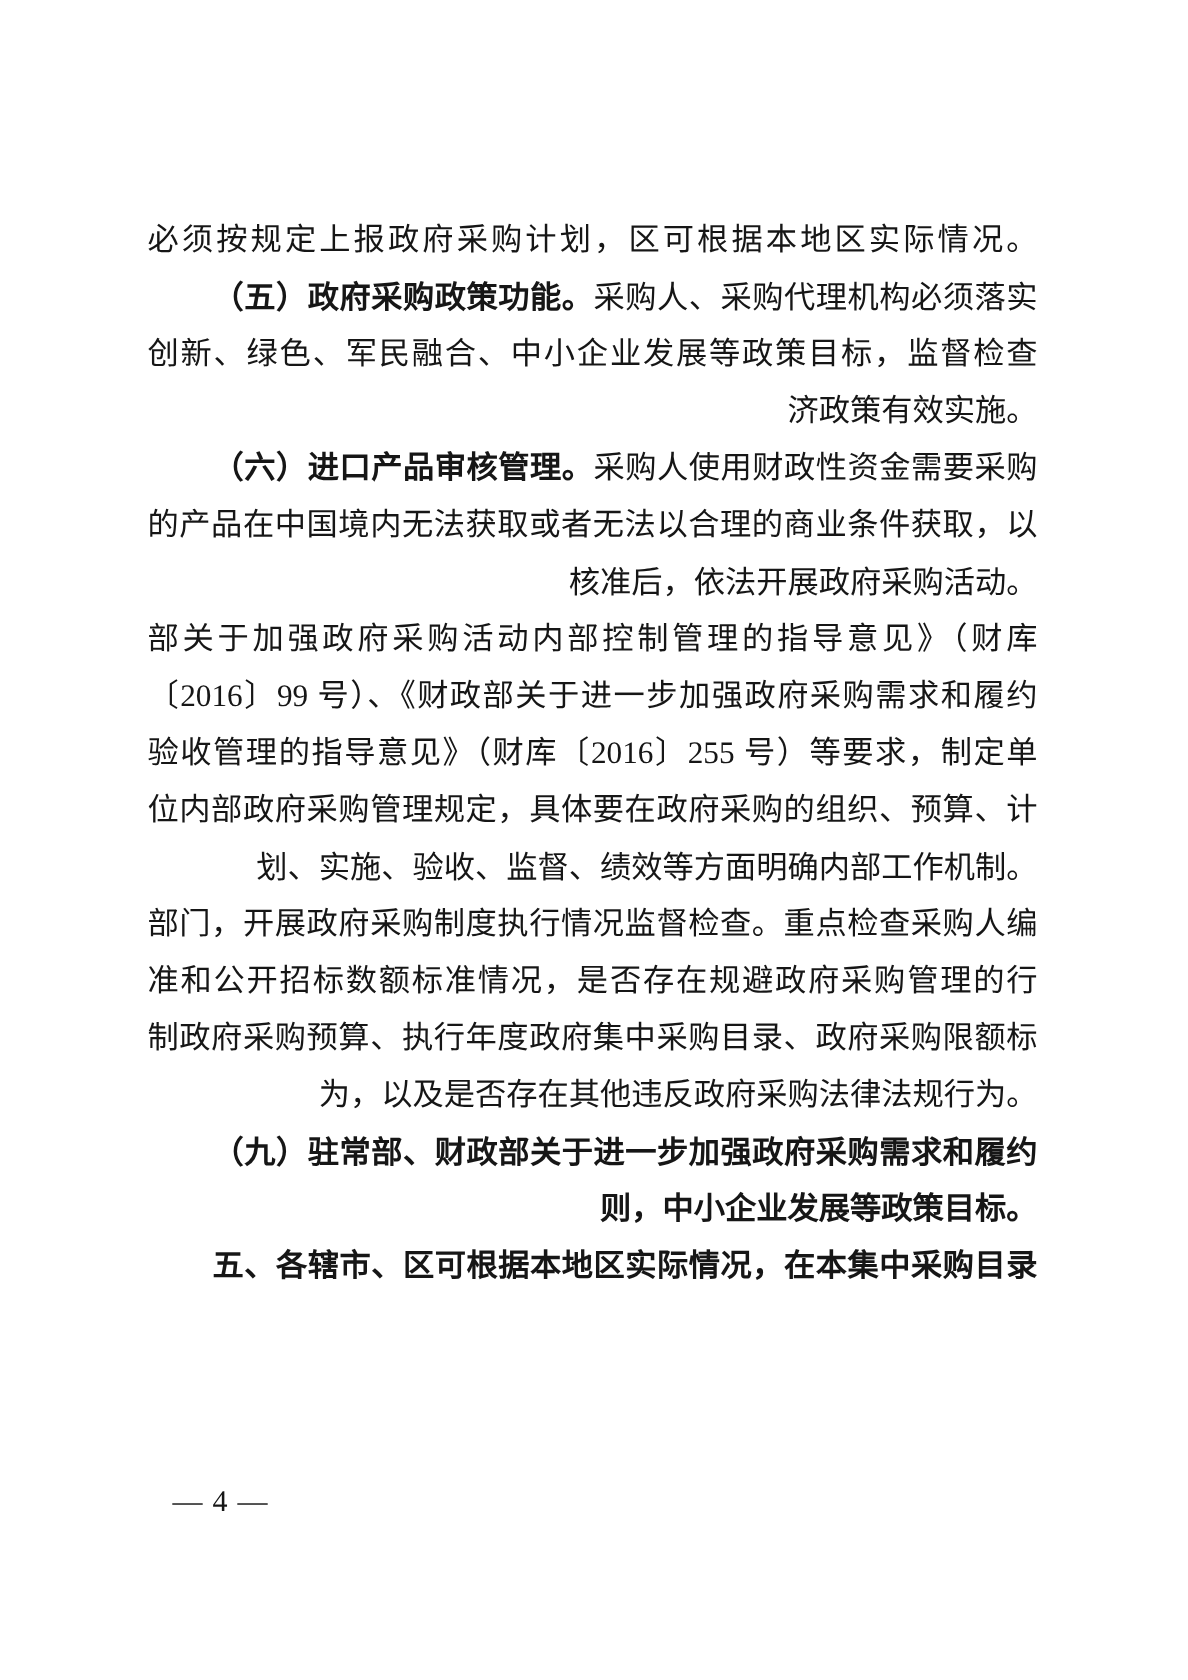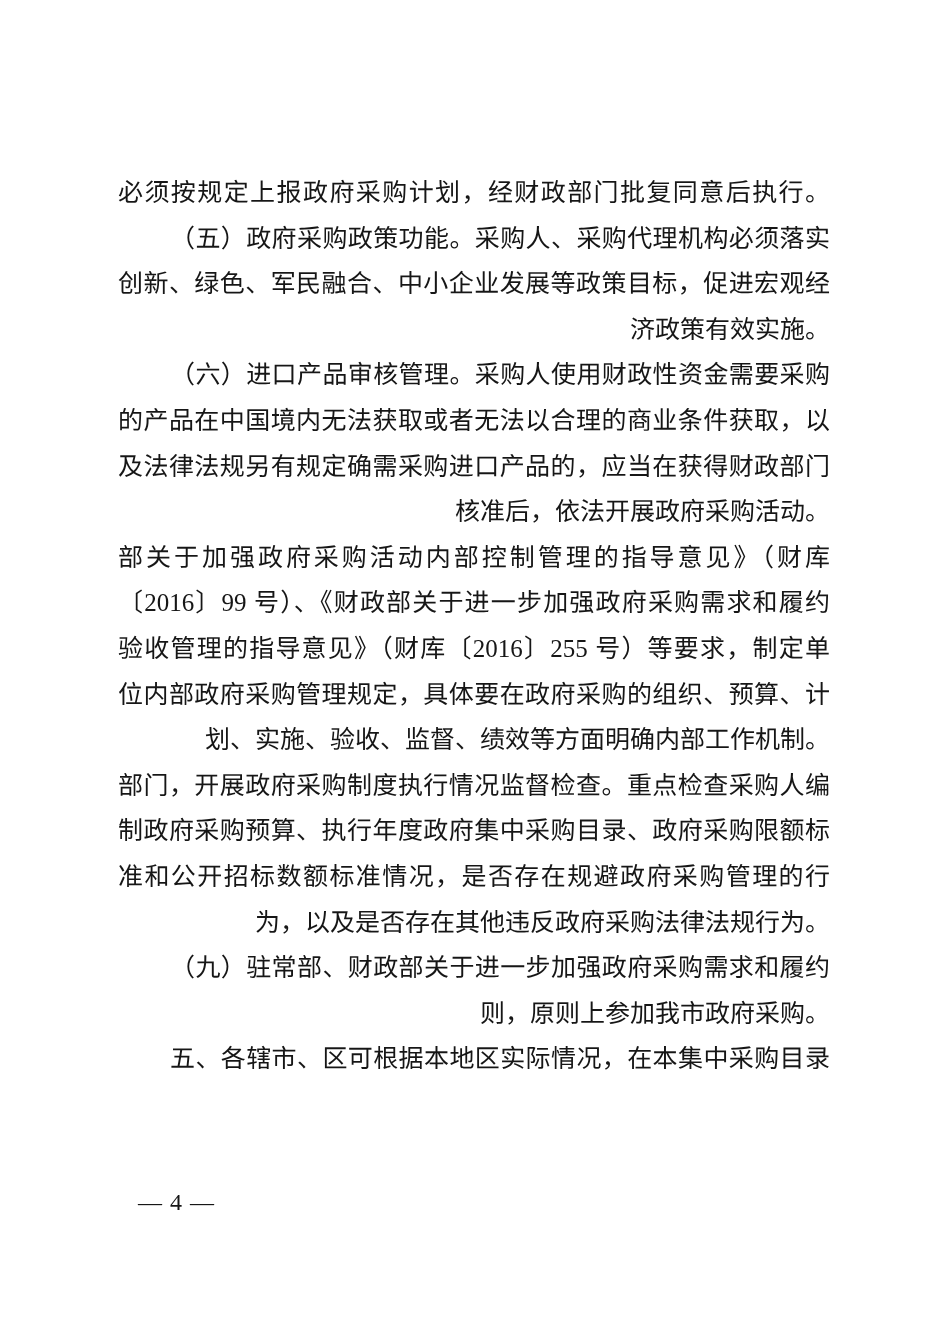--- a/index.html
+++ b/index.html
@@ -35,52 +35,51 @@
     text-align: justify;
     text-align-last: justify;
   }
   .line.indent {
     text-indent: 52px;
   }
   .seg {
     font-weight: normal;
   }
   .seg-bold {
-    font-weight: normal;
+    font-weight: bold;
   }
   .page-number {
     position: absolute;
     left: 138px;
     top: 1186px;
     font-size: 24px;
     line-height: 32px;
     letter-spacing: 1px;
     color: #161616;
   }
 </style>
 </head>
 <body>
 
 <div class="page">
   <div class="text-block" id="text-block">
-      <div class="line full"><span class="seg">必须按规定上报政府采购计划，经财政部门批复同意后执行。</span></div>
+      <div class="line full"><span class="seg">必须按规定上报政府采购计划，区可根据本地区实际情况。</span></div>
       <div class="line full indent"><span class="seg seg-bold">（五）政府采购政策功能。</span><span class="seg">采购人、采购代理机构必须落实</span></div>
-      <div class="line full"><span class="seg">创新、绿色、军民融合、中小企业发展等政策目标，促进宏观经</span></div>
+      <div class="line full"><span class="seg">创新、绿色、军民融合、中小企业发展等政策目标，监督检查</span></div>
       <div class="line"><span class="seg">济政策有效实施。</span></div>
       <div class="line full indent"><span class="seg seg-bold">（六）进口产品审核管理。</span><span class="seg">采购人使用财政性资金需要采购</span></div>
       <div class="line full"><span class="seg">的产品在中国境内无法获取或者无法以合理的商业条件获取，以</span></div>
-      <div class="line full"><span class="seg">及法律法规另有规定确需采购进口产品的，应当在获得财政部门</span></div>
       <div class="line"><span class="seg">核准后，依法开展政府采购活动。</span></div>
       <div class="line full"><span class="seg">部关于加强政府采购活动内部控制管理的指导意见》（财库</span></div>
       <div class="line full"><span class="seg">〔2016〕99 号）、《财政部关于进一步加强政府采购需求和履约</span></div>
       <div class="line full"><span class="seg">验收管理的指导意见》（财库〔2016〕255 号）等要求，制定单</span></div>
       <div class="line full"><span class="seg">位内部政府采购管理规定，具体要在政府采购的组织、预算、计</span></div>
       <div class="line"><span class="seg">划、实施、验收、监督、绩效等方面明确内部工作机制。</span></div>
       <div class="line full"><span class="seg">部门，开展政府采购制度执行情况监督检查。重点检查采购人编</span></div>
+      <div class="line full"><span class="seg">准和公开招标数额标准情况，是否存在规避政府采购管理的行</span></div>
       <div class="line full"><span class="seg">制政府采购预算、执行年度政府集中采购目录、政府采购限额标</span></div>
-      <div class="line full"><span class="seg">准和公开招标数额标准情况，是否存在规避政府采购管理的行</span></div>
       <div class="line"><span class="seg">为，以及是否存在其他违反政府采购法律法规行为。</span></div>
       <div class="line full indent"><span class="seg seg-bold">（九）驻常部、财政部关于进一步加强政府采购需求和履约</span></div>
-      <div class="line"><span class="seg seg-bold">则，原则上参加我市政府采购。</span></div>
+      <div class="line"><span class="seg seg-bold">则，中小企业发展等政策目标。</span></div>
       <div class="line full indent"><span class="seg seg-bold">五、各辖市、区可根据本地区实际情况，在本集中采购目录</span></div>
     </div>
   <div class="page-number">— 4 —</div>
 </div>
 
 </body></html>

